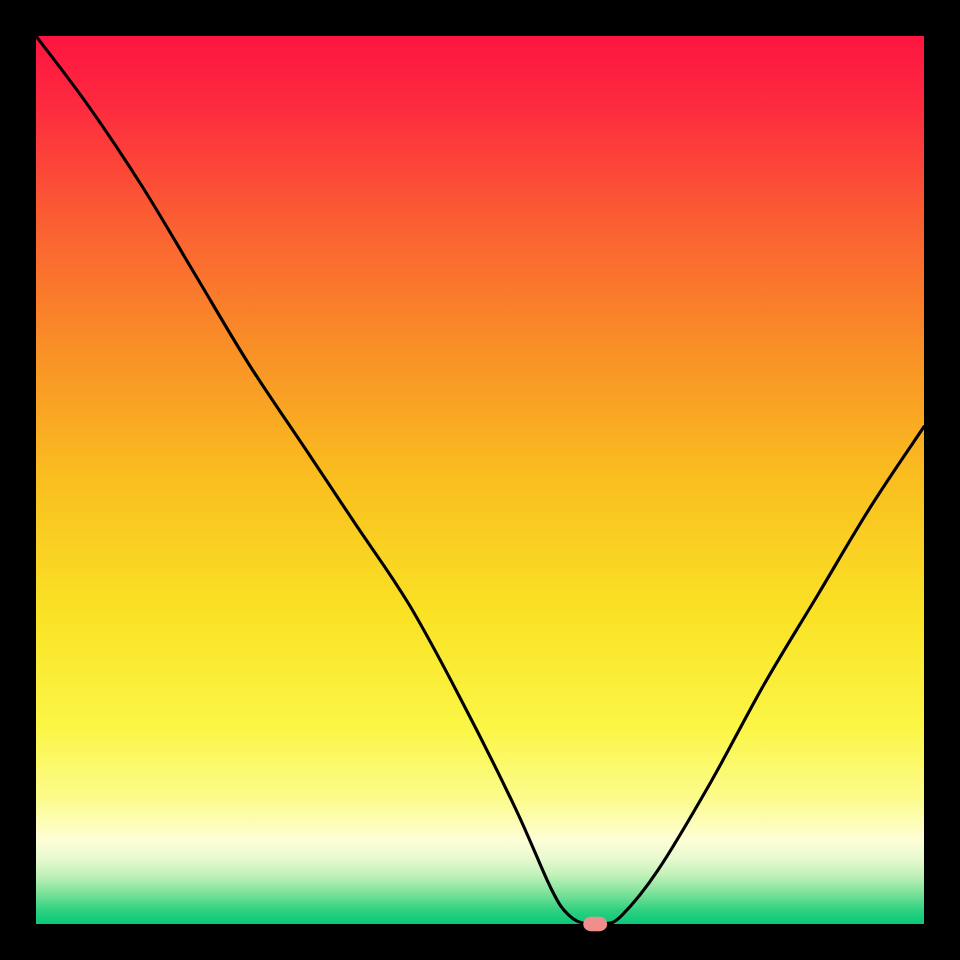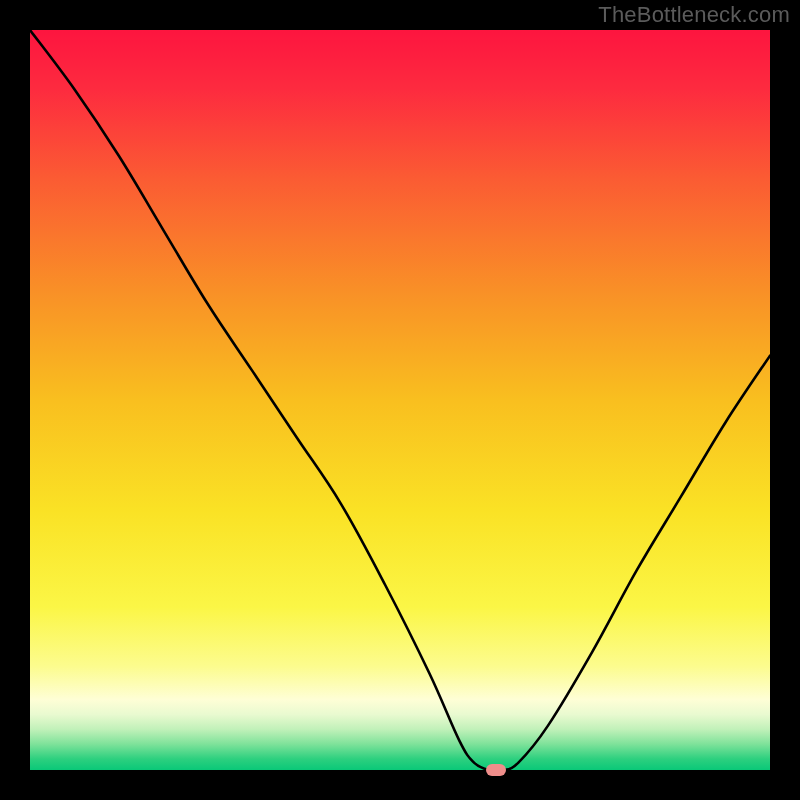--- a/index.html
+++ b/index.html
@@ -44,21 +44,20 @@
     height: 12px;
     background: #ef8e8b;
     border-radius: 6px;
     transform: translate(-50%, -50%);
   }
 </style>
 </head>
 <body>
 <div class="frame">
 
-  <div class="watermark">TheBottleneck.com</div>
 
   <div class="plot">
     <svg viewBox="0 0 740 740" preserveAspectRatio="none">
       <defs>
         <linearGradient id="bg-grad" x1="0" y1="0" x2="0" y2="1">
 
         <stop offset="0%" stop-color="#fd153f"></stop>
             <stop offset="8%" stop-color="#fd2b3f"></stop>
             <stop offset="20%" stop-color="#fb5b33"></stop>
             <stop offset="35%" stop-color="#f98f27"></stop>

